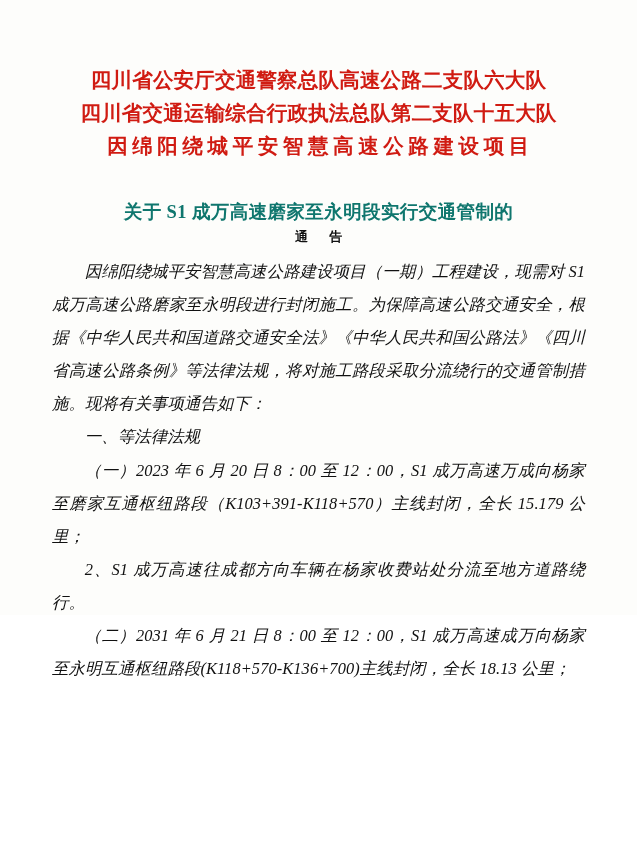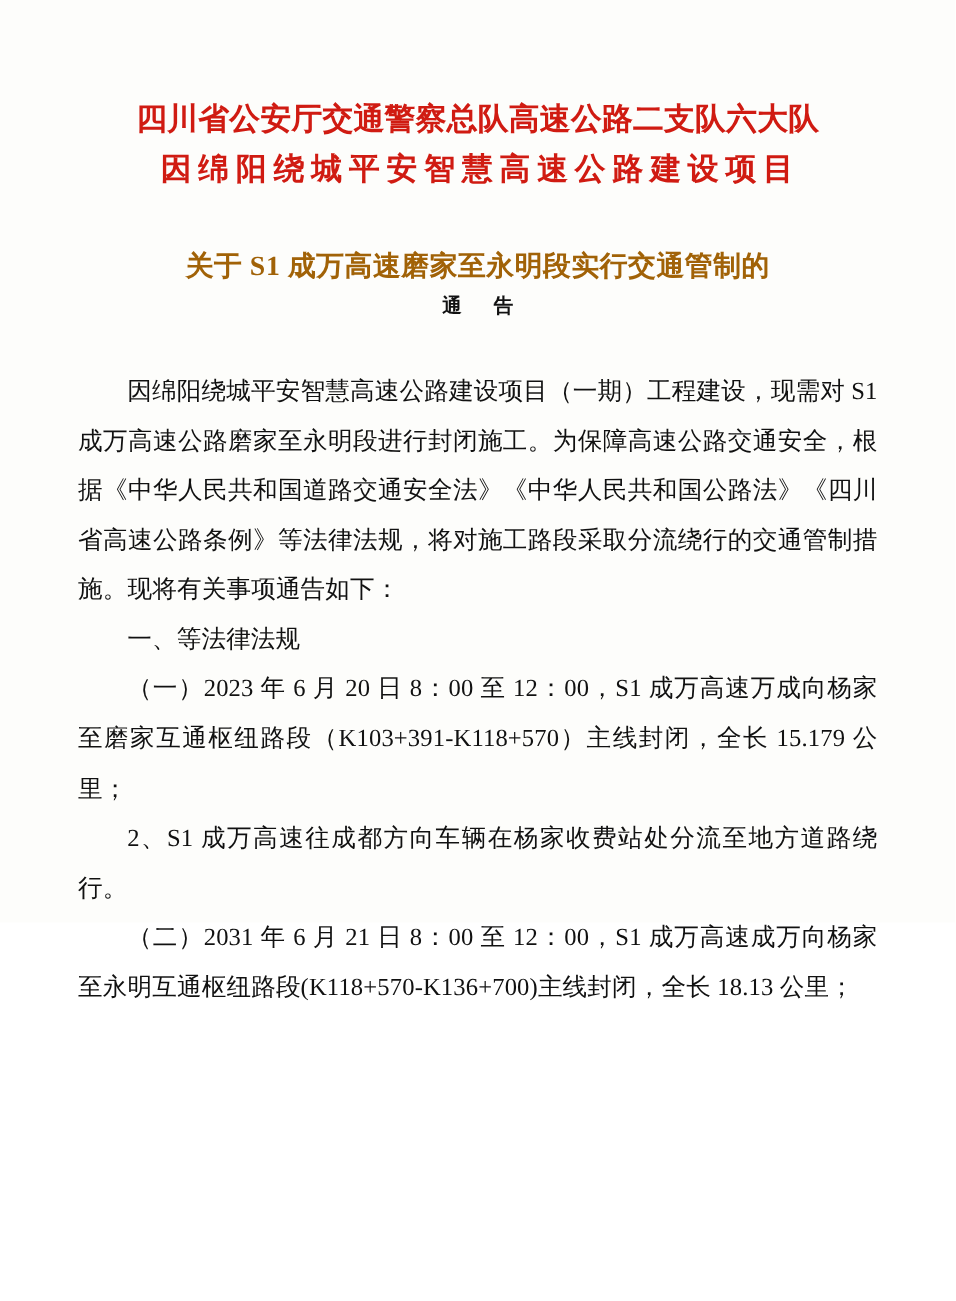--- a/index.html
+++ b/index.html
@@ -40,33 +40,34 @@
     padding-left: 4px;
   }
   .title-block {
     text-align: center;
     margin-top: 34px;
   }
   .doc-title {
     font-size: 18.5px;
     font-weight: bold;
     line-height: 1.6;
-    color: #a16207;
+    color: #0f766e;
     letter-spacing: 0.4px;
   }
   .doc-title-2 {
     font-size: 13px;
     font-weight: bold;
     line-height: 1.5;
     color: #111;
     letter-spacing: 9px;
     padding-left: 9px;
   }
   .body-block {
-    margin-top: 30px;
+    margin-top: 8px;
+    font-style: italic;
   }
   .para {
     font-size: 16.4px;
     line-height: 2.02;
     text-align: justify;
     text-justify: inter-ideograph;
     letter-spacing: 0.1px;
     margin: 0;
     text-indent: 0;
   }
@@ -74,20 +75,21 @@
     text-indent: 2em;
   }
 </style>
 </head>
 <body>
 
 <div class="page">
 
   <div class="header-block">
     <div class="org-line">四川省公安厅交通警察总队高速公路二支队六大队</div>
+    <div class="org-line">四川省交通运输综合行政执法总队第二支队十五大队</div>
     <div class="org-line spaced">因绵阳绕城平安智慧高速公路建设项目</div>
   </div>
 
   <div class="title-block">
     <div class="doc-title">关于 S1 成万高速磨家至永明段实行交通管制的</div>
     <div class="doc-title-2">通  告</div>
   </div>
 
   <div class="body-block">
     <p class="para indent2">因绵阳绕城平安智慧高速公路建设项目（一期）工程建设，现需对 S1 成万高速公路磨家至永明段进行封闭施工。为保障高速公路交通安全，根据《中华人民共和国道路交通安全法》《中华人民共和国公路法》《四川省高速公路条例》等法律法规，将对施工路段采取分流绕行的交通管制措施。现将有关事项通告如下：</p>

